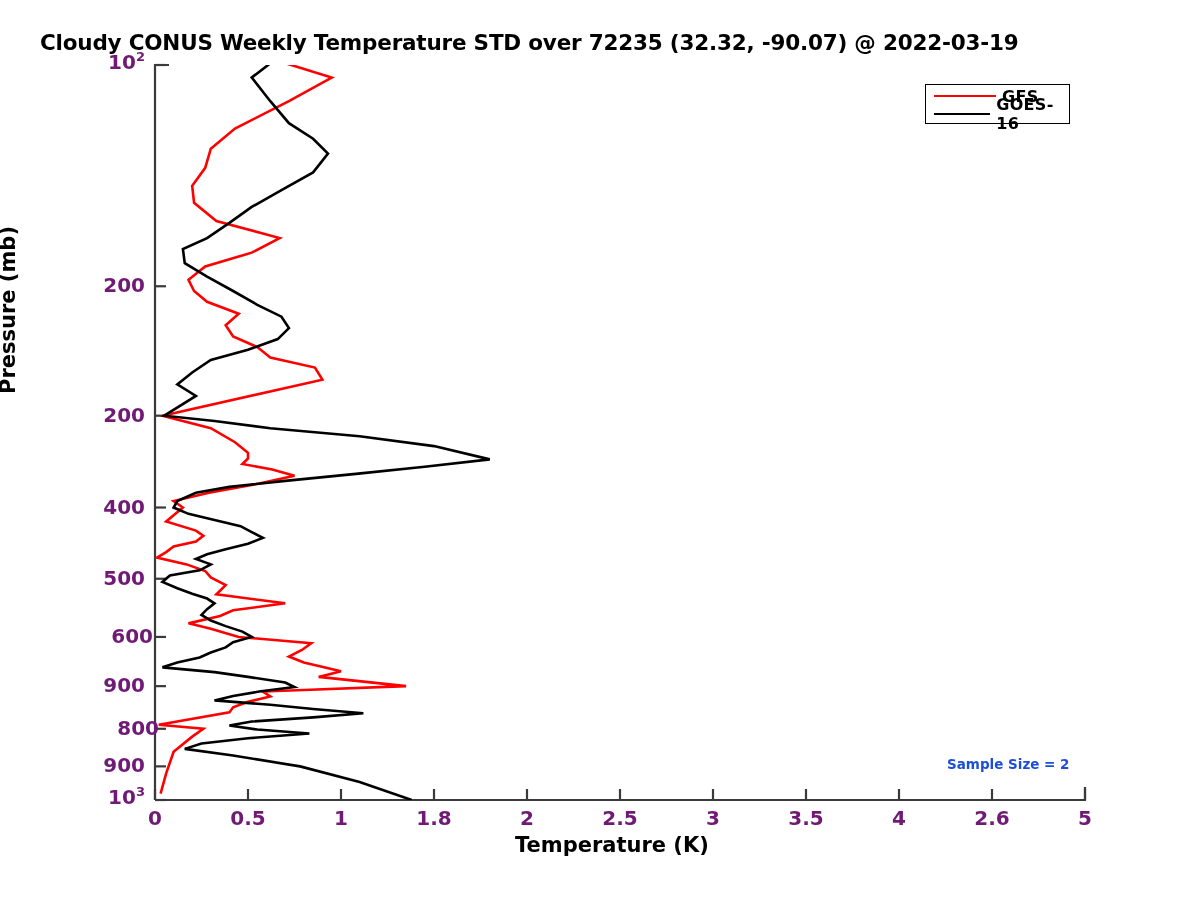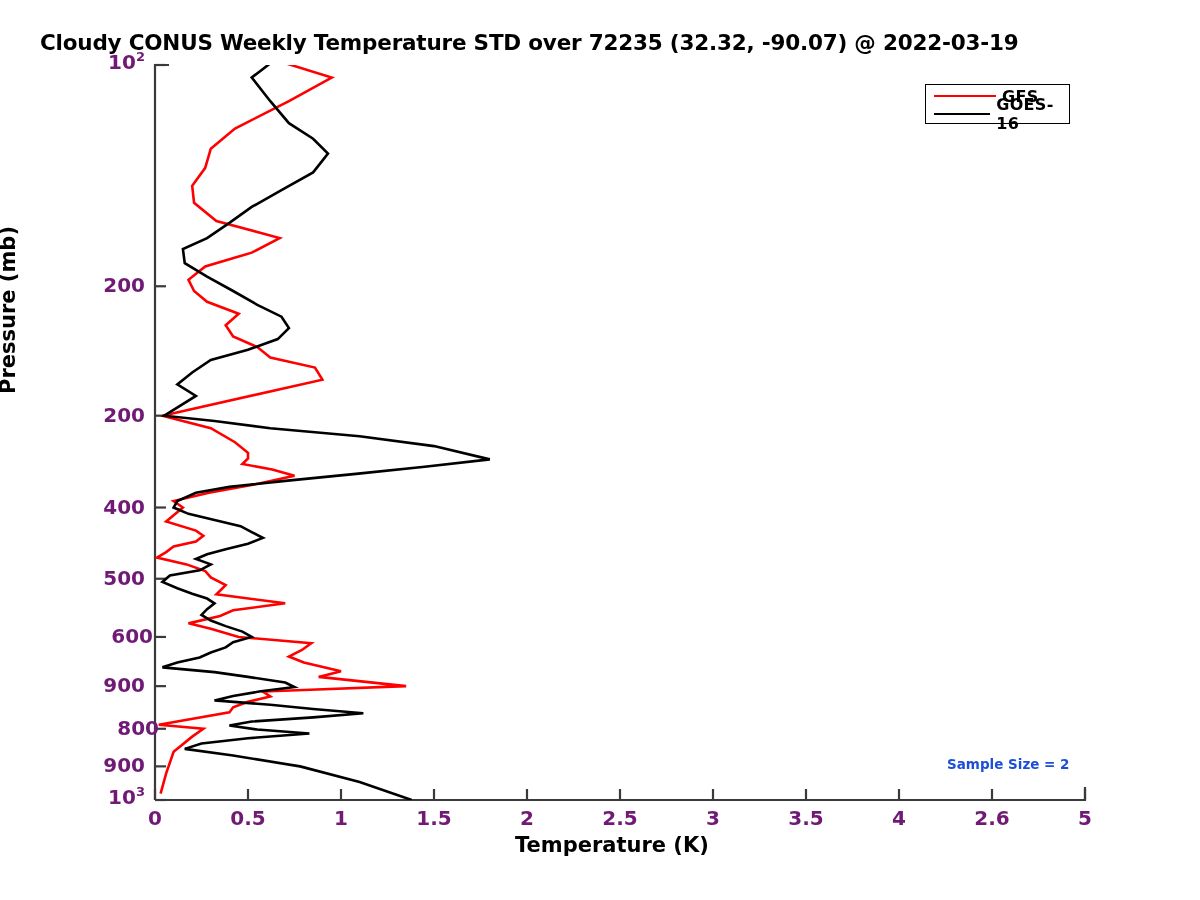--- a/index.html
+++ b/index.html
@@ -108,21 +108,21 @@
       <div class="tick-label ytick" style="top: 623.941px; left: 8px; width: 145px;">600</div>
       <div class="tick-label ytick" style="top: 673.147px; left: 0px; width: 145px;">900</div>
       <div class="tick-label ytick" style="top: 715.771px; left: 14px; width: 145px;">800</div>
       <div class="tick-label ytick" style="top: 753.368px; left: 0px; width: 145px;">900</div>
       <div class="tick-label ytick exp-label" style="top: 784px; left: 0px; width: 145px;">10<sup>3</sup></div>
     </div>
   <div id="xtick-group">
       <div class="tick-label xtick" style="left: 115px; width: 80px; top: 806px;">0</div>
       <div class="tick-label xtick" style="left: 208px; width: 80px; top: 806px;">0.5</div>
       <div class="tick-label xtick" style="left: 301px; width: 80px; top: 806px;">1</div>
-      <div class="tick-label xtick" style="left: 394px; width: 80px; top: 806px;">1.5</div>
+      <div class="tick-label xtick" style="left: 394px; width: 80px; top: 806px;">1.8</div>
       <div class="tick-label xtick" style="left: 487px; width: 80px; top: 806px;">2</div>
       <div class="tick-label xtick" style="left: 580px; width: 80px; top: 806px;">2.5</div>
       <div class="tick-label xtick" style="left: 673px; width: 80px; top: 806px;">3</div>
       <div class="tick-label xtick" style="left: 766px; width: 80px; top: 806px;">3.5</div>
       <div class="tick-label xtick" style="left: 859px; width: 80px; top: 806px;">4</div>
       <div class="tick-label xtick" style="left: 952px; width: 80px; top: 806px;">2.6</div>
       <div class="tick-label xtick" style="left: 1045px; width: 80px; top: 806px;">5</div>
     </div>
 
   <div class="axis-label" id="xaxis-title">Temperature (K)</div>

